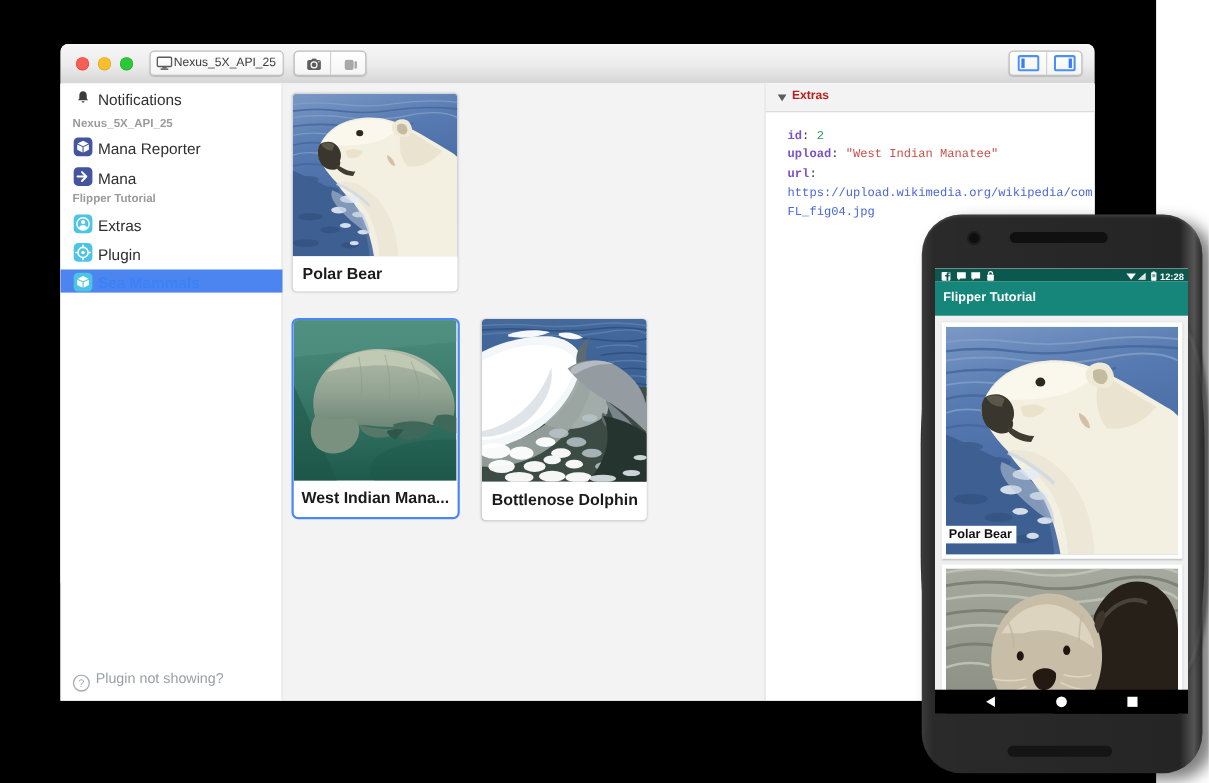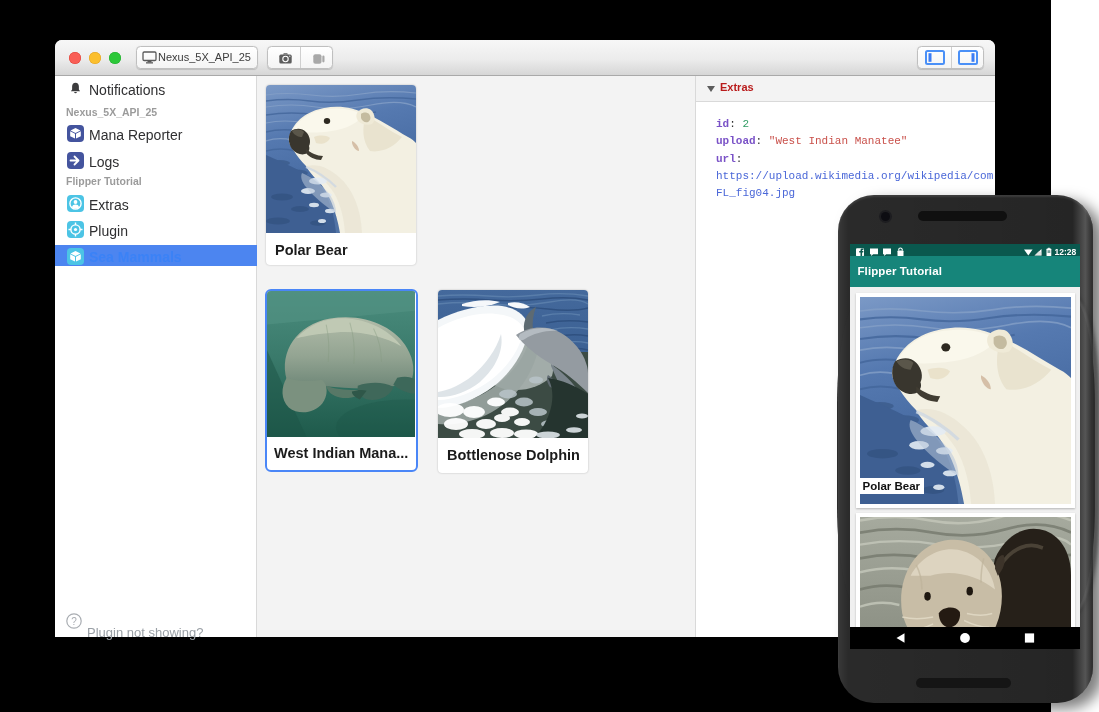--- a/index.html
+++ b/index.html
@@ -52,21 +52,21 @@
 
   
   #xhead { position:absolute; left:0; top:0; width:300px; height:26px; background:#f3f3f3; border-bottom:1px solid #d9d9d9; }
   #xhead .t { position:absolute; left:24px; top:5px; font-size:11px; font-weight:bold; color:#b91c1c; }
   #xhead .tri { position:absolute; left:11px; top:10px; width:0; height:0; border-left:4.5px solid transparent; border-right:4.5px solid transparent; border-top:6px solid #5c5c5c; }
   #xcode { position:absolute; left:20px; top:40px; font-family:"Liberation Mono", monospace; font-size:11px; line-height:17.3px; white-space:pre; }
   .k { color:#7a52c7;font-weight:bold; } .n { color:#2f9b62; } .s { color:#c9504a; } .u { color:#4a67d8; } .p { color:#333; }
 
   
   #foot { position:absolute; left:0; top:533px; width:202px; height:25px; color:#9aa0a6; font-size:13px; }
-  #foot .txt { position:absolute; left:32px; top:16px; }
+  #foot .txt { position:absolute; left:32px; top:0; }
 
   
   #phone { position:absolute; left:838px; top:195px; width:255px; height:508px; background:#2a2a2a;
     border-radius:36px; box-shadow:10px 6px 14px rgba(0,0,0,.5); }
   #bulge { position:absolute; left:-1px; top:100px; width:258px; height:320px; background:#2b2b2b;
     border-radius:26px / 110px; box-shadow:3px 0 2px rgba(90,90,90,.55), 5px 0 4px rgba(0,0,0,.45); }
   #phone .edge { position:absolute; left:0; top:0; width:255px; height:508px; border-radius:36px;
     background:linear-gradient(90deg, rgba(255,255,255,.07) 0%, rgba(255,255,255,0) 4%, rgba(0,0,0,.12) 92%, rgba(120,120,120,.55) 97%, rgba(40,40,40,.6) 100%);
     box-shadow:inset 0 2px 2px rgba(255,255,255,.1); }
   #pcam { position:absolute; left:43px; top:17px; width:9px; height:9px; border-radius:50%; background:#0d0d12; box-shadow:0 0 0 2px #1d1d20; }
@@ -136,21 +136,21 @@
         <div class="ghead" style="top:30px">Nexus_5X_API_25</div>
 
         <div class="sicon blue" style="top:49px"><svg width="17" height="17" viewBox="0 0 17 17">
           <path d="M8.5 3 L13.5 5.5 L8.5 8 L3.5 5.5 Z M3.2 6.3 L8 8.7 L8 13.6 L3.2 11.2 Z M13.8 6.3 L9 8.7 L9 13.6 L13.8 11.2 Z" fill="#fff"></path>
         </svg></div>
         <div class="slabel" style="top:50.5px">Mana Reporter</div>
 
         <div class="sicon blue" style="top:76px"><svg width="17" height="17" viewBox="0 0 17 17">
           <path d="M3.5 8.5 L10.5 8.5 M7.5 4.5 L11.5 8.5 L7.5 12.5" fill="none" stroke="#fff" stroke-width="1.8" stroke-linecap="round" stroke-linejoin="round"></path>
         </svg></div>
-        <div class="slabel" style="top:77.5px">Logs</div>
+        <div class="slabel" style="top:77.5px">Mana</div>
 
         <div class="ghead" style="top:99px">Flipper Tutorial</div>
 
         <div class="sicon cyan" style="top:119px"><svg width="17" height="17" viewBox="0 0 17 17">
           <circle cx="8.5" cy="8.5" r="5.6" fill="none" stroke="#fff" stroke-width="1.4"></circle>
           <circle cx="8.5" cy="7" r="1.9" fill="#fff"></circle>
           <path d="M4.9 12.2 C5.4 10.3 6.8 9.6 8.5 9.6 C10.2 9.6 11.6 10.3 12.1 12.2 A5.6 5.6 0 0 1 4.9 12.2 Z" fill="#fff"></path>
         </svg></div>
         <div class="slabel" style="top:120.5px">Extras</div>
 

